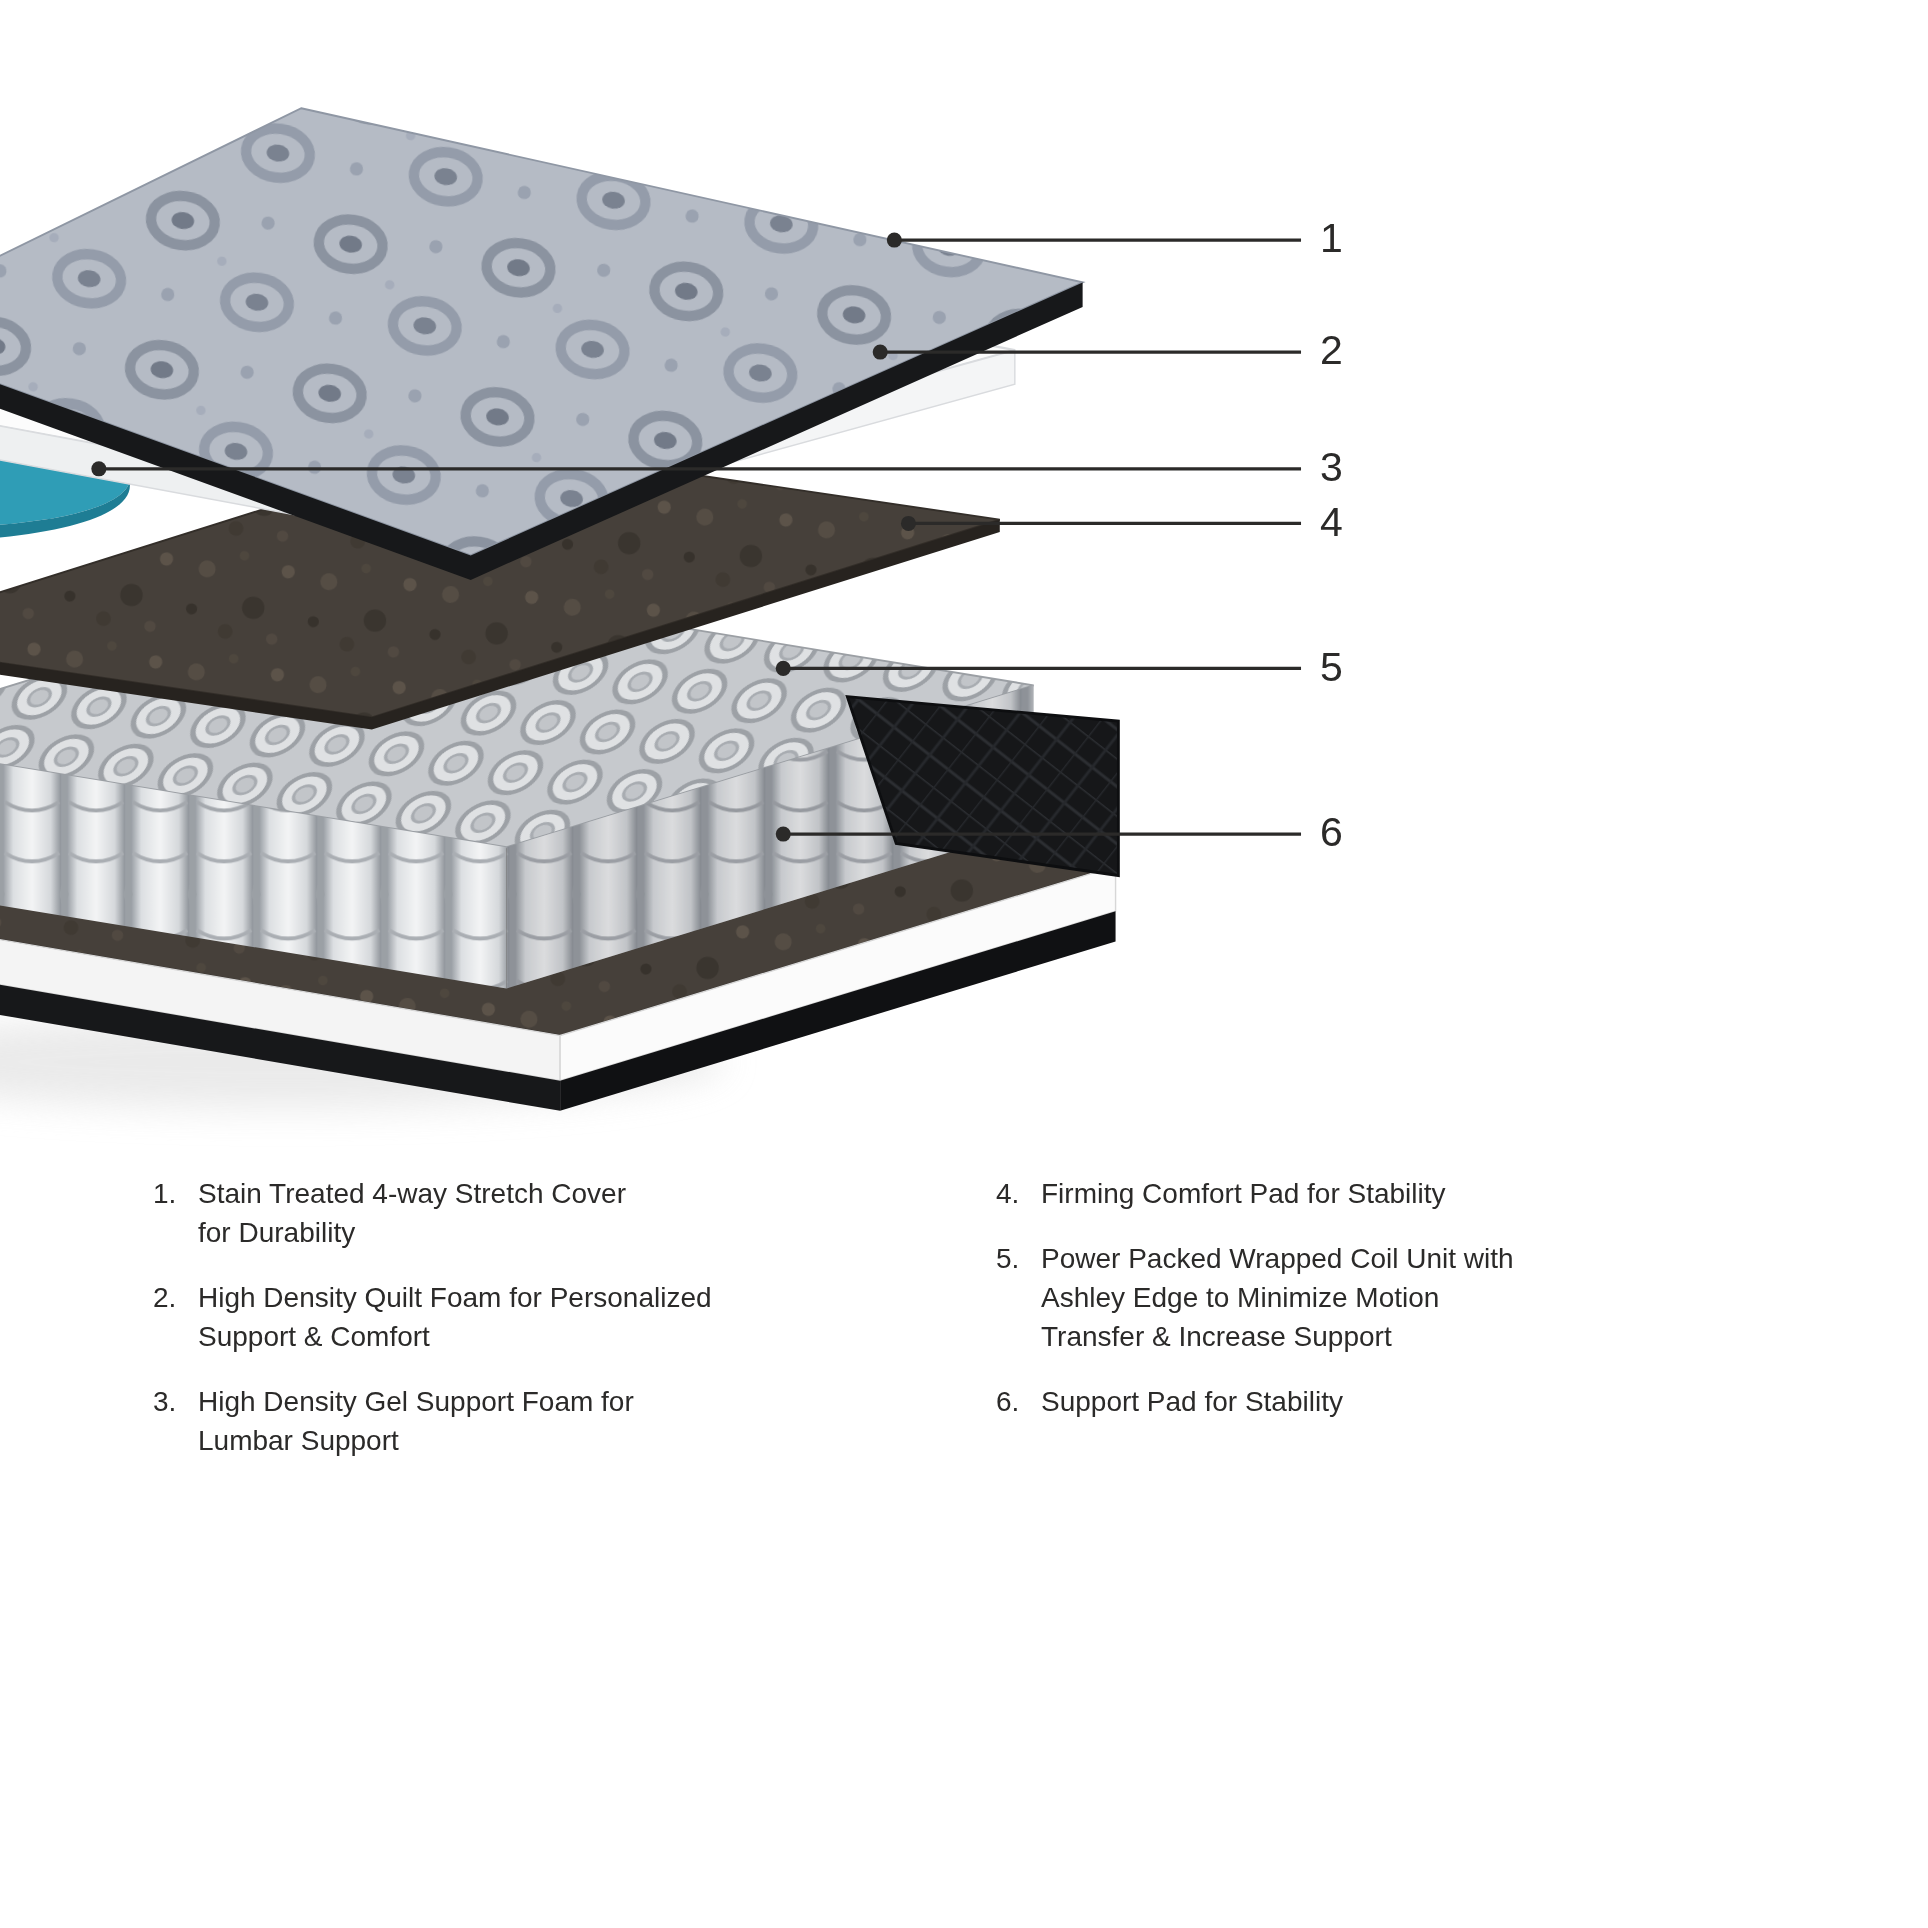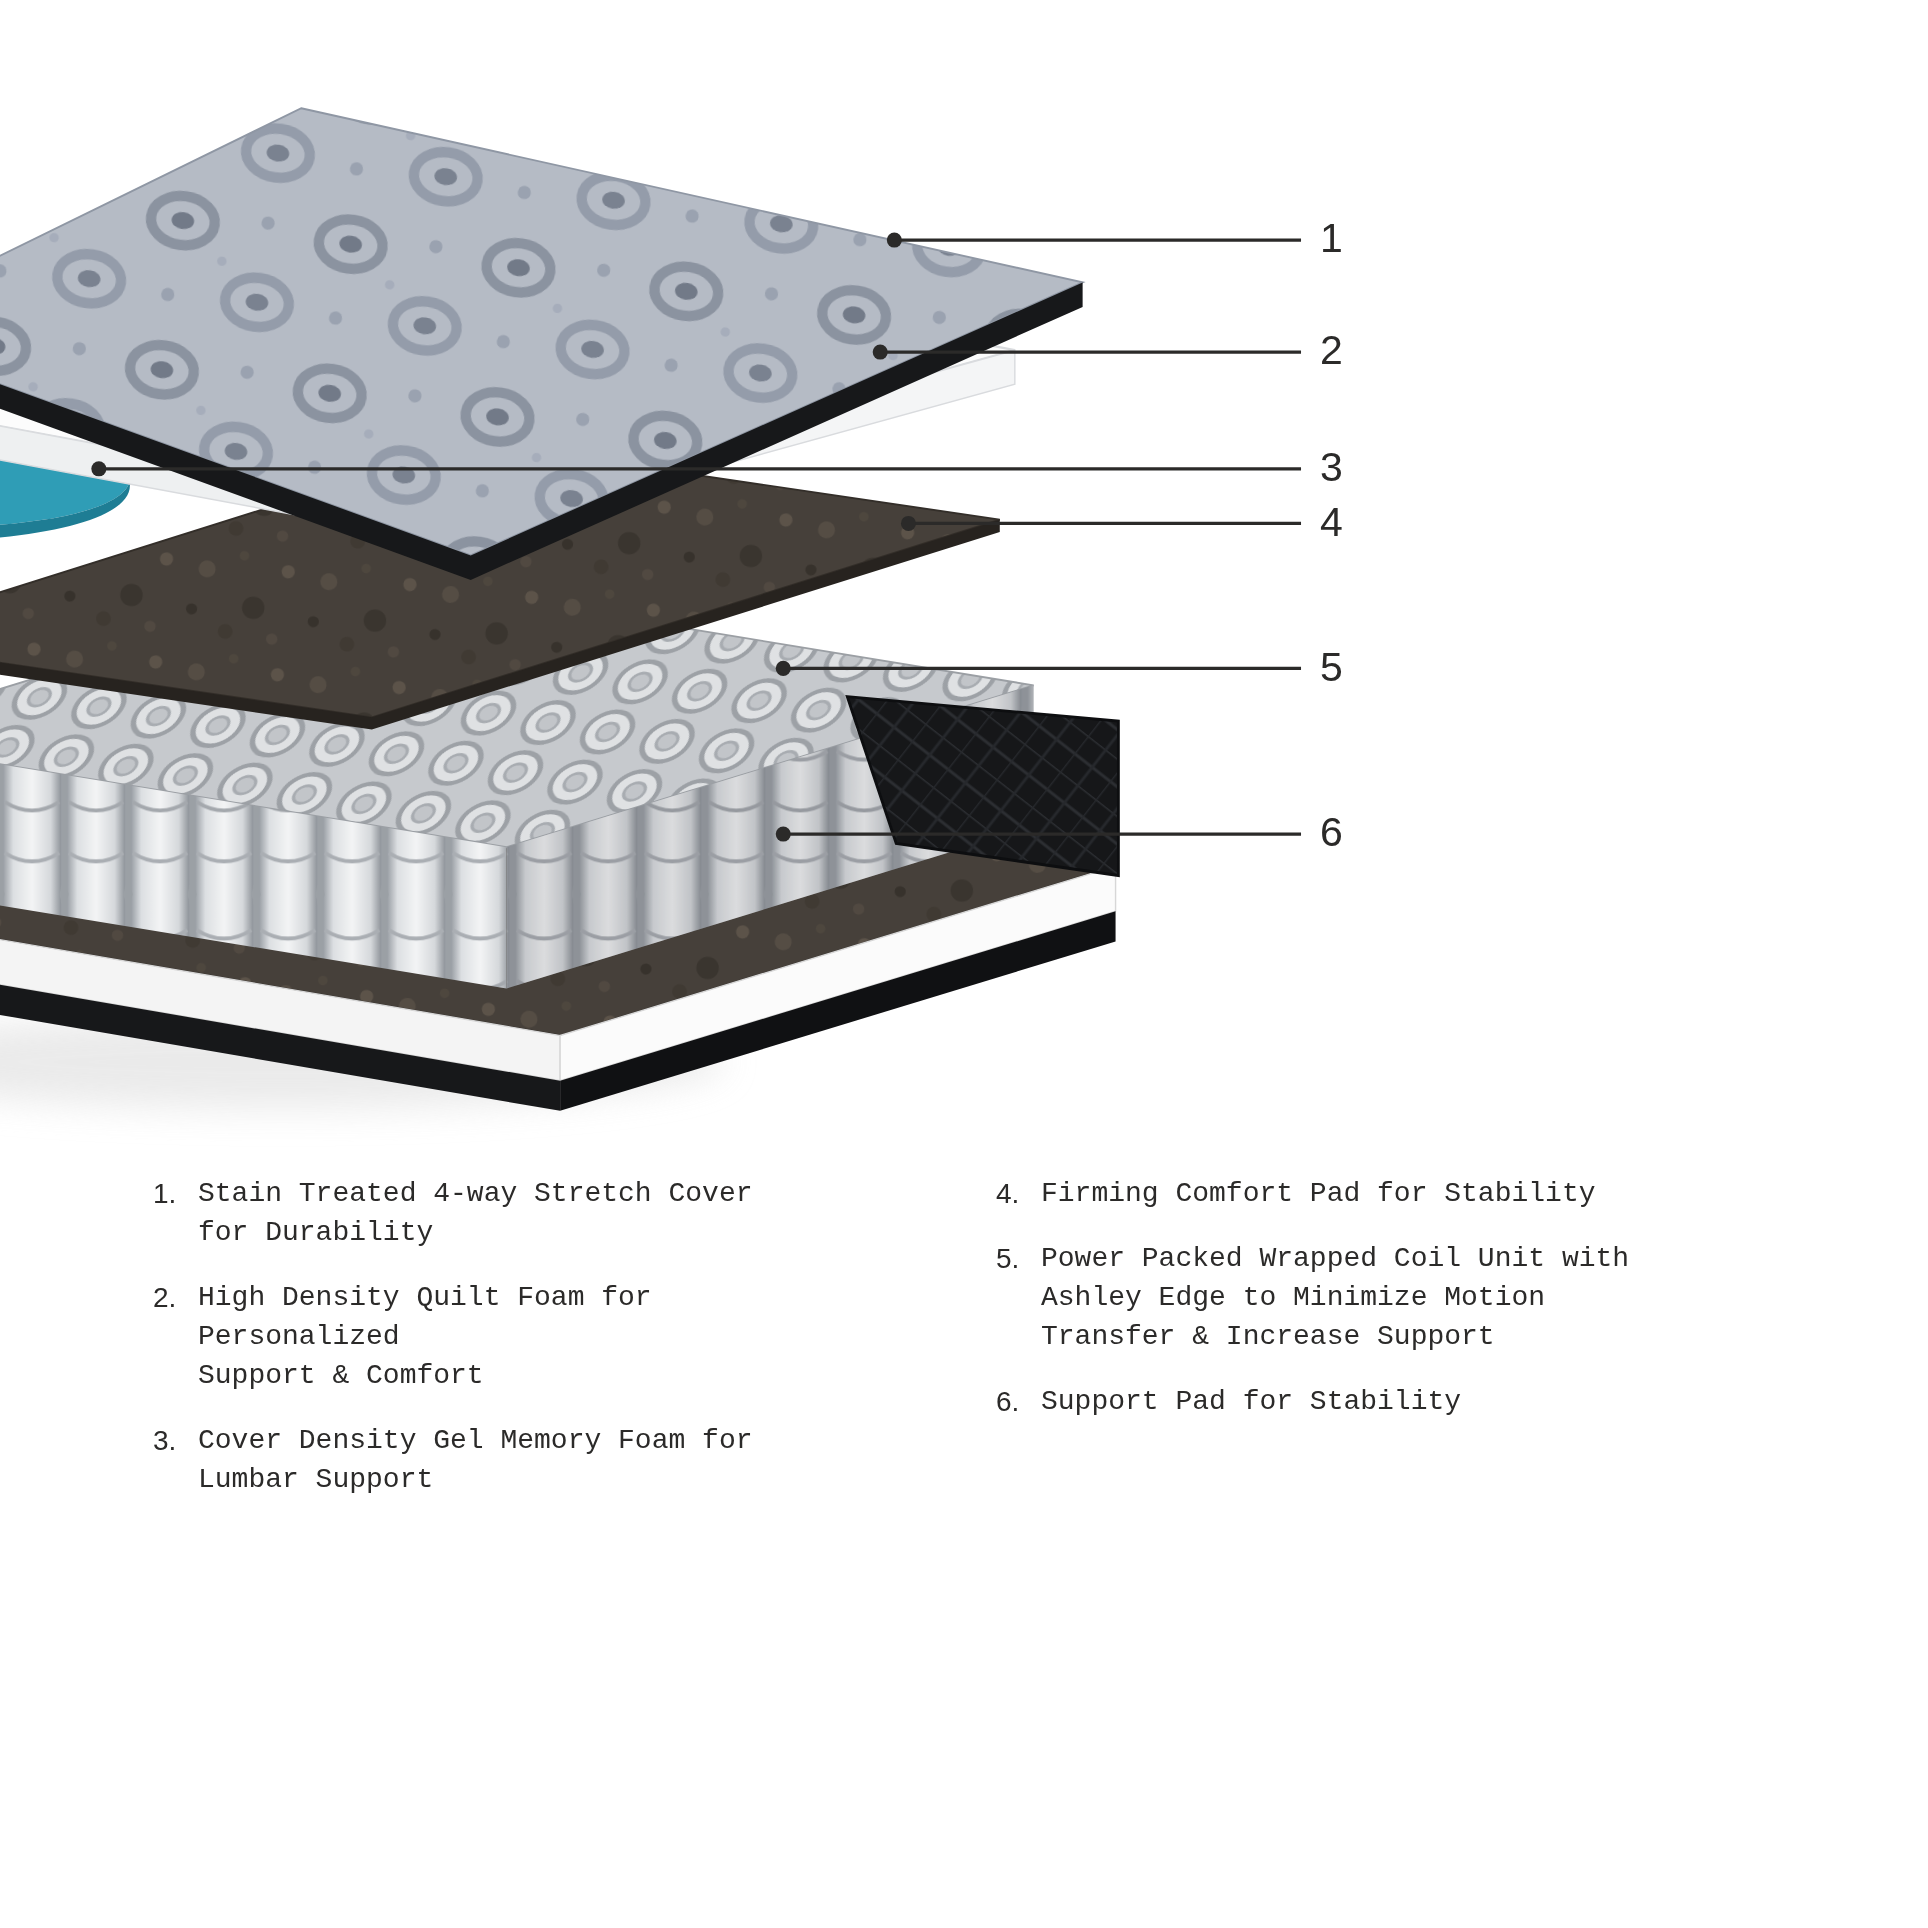--- a/index.html
+++ b/index.html
@@ -34,21 +34,21 @@
     flex-direction: column;
     gap: 25.4px;
     font-size: 28px;
     line-height: 1.4;
     color: #2b2a29;
   }
   .legend-left  { left: 153px;  width: 631px; }
   .legend-right { left: 996px; width: 687px; }
   .legend-item { display: flex; }
   .legend-item .num { flex: none; width: 45px; }
-  .legend-item .txt { flex: 1; white-space: pre-line; font-family: Liberation Mono, monospace; }
+  .legend-item .txt { flex: 1; white-space: pre-line; }
 </style>
 </head>
 <body>
 
 <div class="page">
 
   <svg class="art" viewBox="0 0 2048 2048" xmlns="http://www.w3.org/2000/svg">
     <defs>
       <pattern id="quilt" width="180" height="160" patternUnits="userSpaceOnUse" patternTransform="rotate(8)">
         <rect width="180" height="160" fill="#b5bbc5"></rect>
@@ -179,21 +179,21 @@
       <span class="txt">Stain Treated 4-way Stretch Cover
 for Durability</span>
     </div>
     <div class="legend-item">
       <span class="num">2.</span>
       <span class="txt">High Density Quilt Foam for Personalized
 Support &amp; Comfort</span>
     </div>
     <div class="legend-item">
       <span class="num">3.</span>
-      <span class="txt">Cover Density Gel Memory Foam for
+      <span class="txt">High Density Gel Support Foam for
 Lumbar Support</span>
     </div>
   </div>
 
   <div class="legend legend-right">
     <div class="legend-item">
       <span class="num">4.</span>
       <span class="txt">Firming Comfort Pad for Stability</span>
     </div>
     <div class="legend-item">

